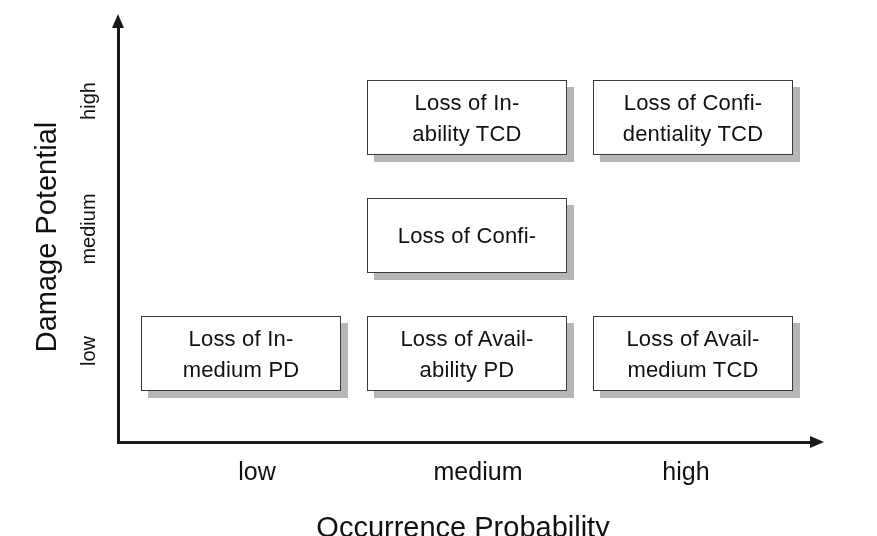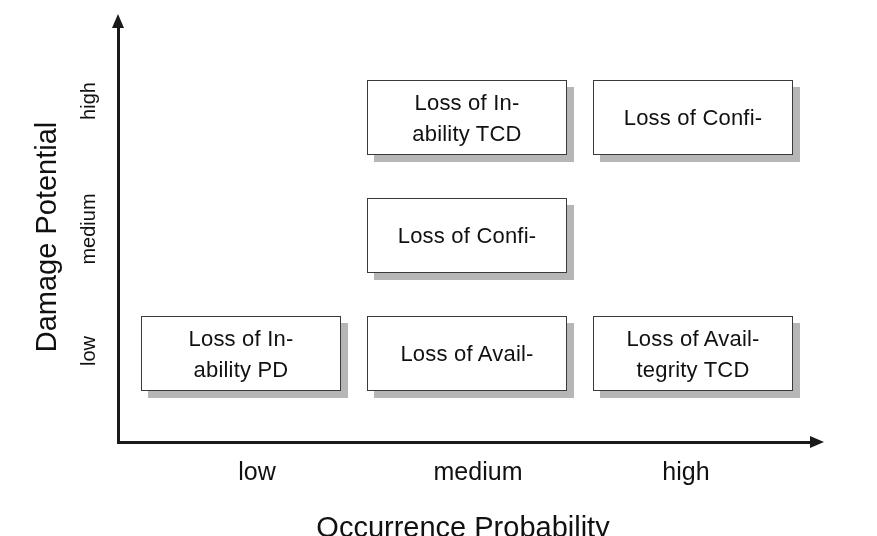--- a/index.html
+++ b/index.html
@@ -94,33 +94,35 @@
   <div class="xtick" style="left:478px;top:471px;">medium</div>
   <div class="xtick" style="left:686px;top:471px;">high</div>
 
   <div class="node col2 row1">
     <div>Loss of In-</div>
     <div>ability TCD</div>
   </div>
 
   <div class="node col3 row1">
     <div>Loss of Confi-</div>
+    <div>dentiality TCD</div>
   </div>
 
   <div class="node col2 row2">
     <div>Loss of Confi-</div>
   </div>
 
   <div class="node col1 row3">
     <div>Loss of In-</div>
-    <div>ability PD</div>
+    <div>medium PD</div>
   </div>
 
   <div class="node col2 row3">
     <div>Loss of Avail-</div>
+    <div>ability PD</div>
   </div>
 
   <div class="node col3 row3">
     <div>Loss of Avail-</div>
-    <div>tegrity TCD</div>
+    <div>medium TCD</div>
   </div>
 
 </div>
 
 </body></html>

